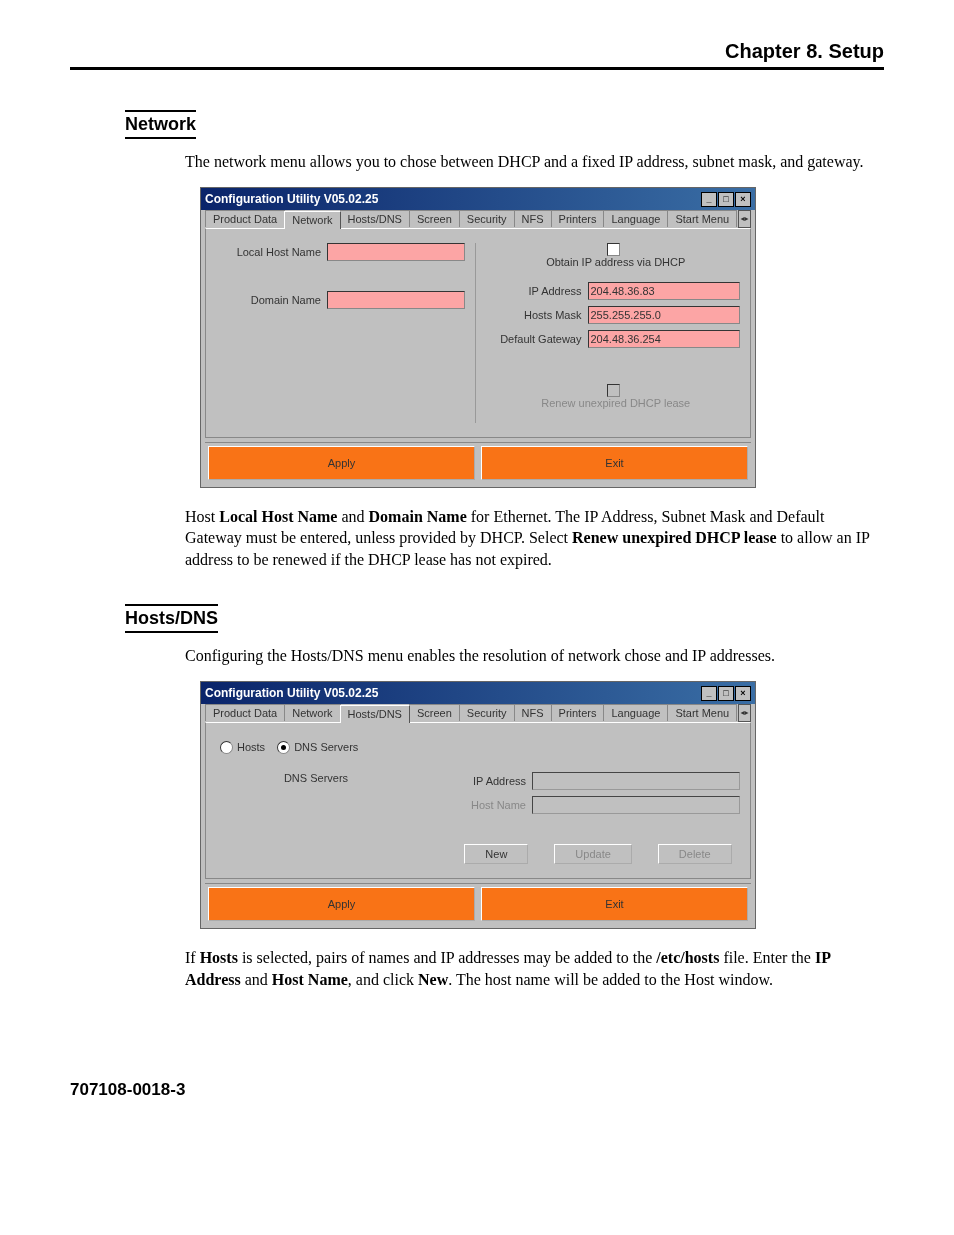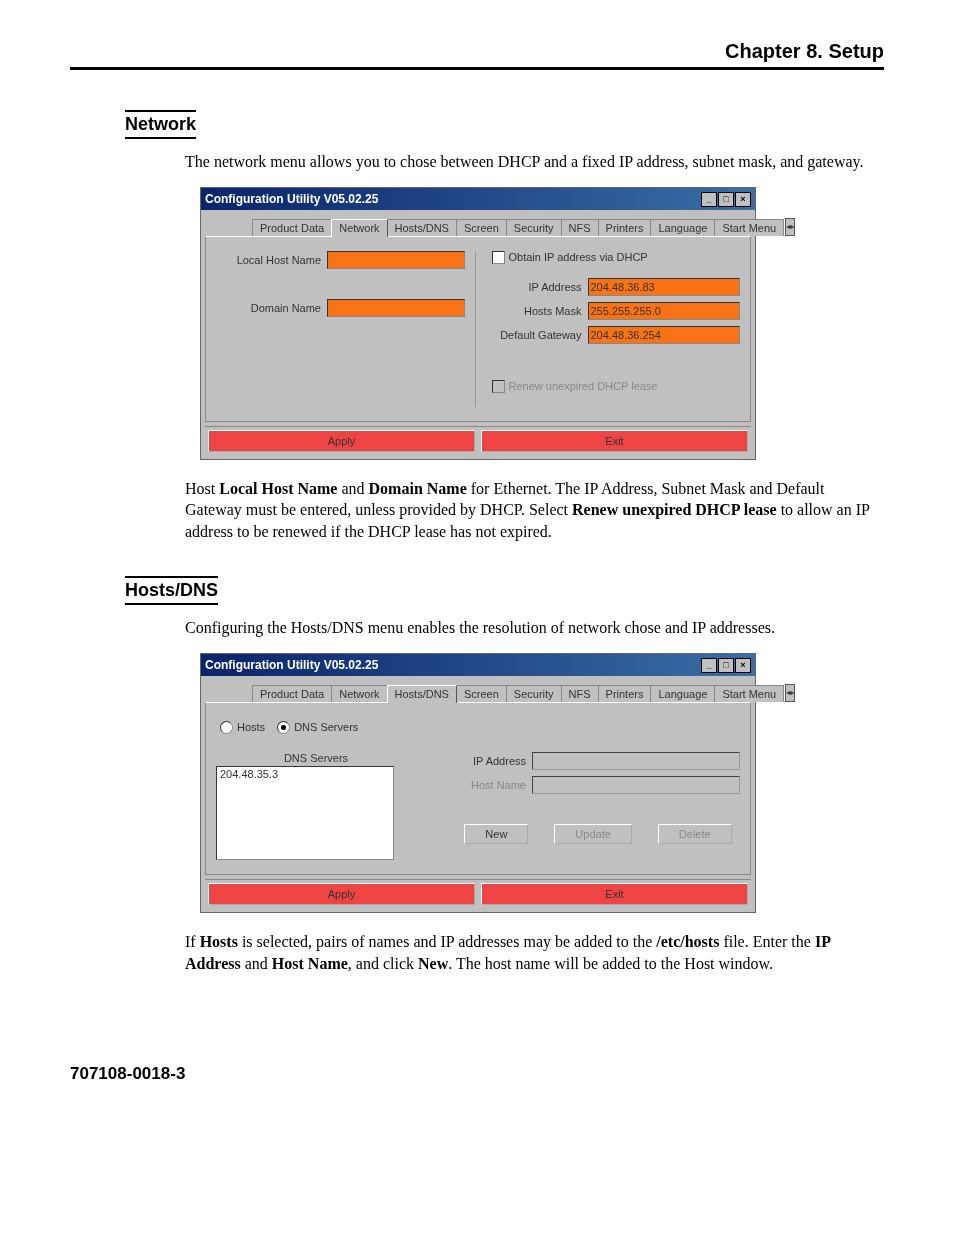--- a/index.html
+++ b/index.html
@@ -66,25 +66,24 @@
     border: 1px solid #000;
     margin-left: 1px;
     text-align: center;
     line-height: 12px;
     color: #000;
     font-size: 9px;
     font-family: Arial;
   }
   .tabs {
     display: flex;
-    padding: 8px 4px 0 4px;
+    padding: 0 4px 0 4px;
     background: #c0c0c0;
     font-size: 11px;
-    align-items: flex-end;
-    margin-left: 47px;
+    align-items: center;
   }
   .tab {
     padding: 2px 7px;
     border: 1px solid #888;
     border-bottom: none;
     background: #c0c0c0;
     margin-right: -1px;
     white-space: nowrap;
   }
   .tab.active {
@@ -129,51 +128,52 @@
     margin-bottom: 6px;
   }
   .form-row label {
     width: 105px;
     text-align: right;
     margin-right: 6px;
     white-space: nowrap;
   }
   .form-row .input-box {
     border: 1px inset #888;
-    background: #f97316;
+    background: #fca5a5;
     height: 16px;
     flex: 1;
     padding: 0 2px;
     font-size: 11px;
     line-height: 16px;
   }
   .checkbox-row {
     display: flex;
     align-items: center;
     margin-bottom: 14px;
+    flex-direction: column;
   }
   .checkbox-box {
     width: 11px;
     height: 11px;
     border: 1px inset #888;
     background: #fff;
     margin-right: 4px;
   }
   .disabled-text { color: #888; }
   .button-bar {
     display: flex;
     border-top: 1px solid #888;
     margin: 0 4px 4px 4px;
   }
   .button-bar .btn {
     flex: 1;
     text-align: center;
-    padding: 4px 0;
+    padding: 10px 0;
     border: 1px outset #fff;
-    background: #ef4444;
+    background: #f97316;
     margin: 3px;
   }
   .radio-row {
     display: flex;
     align-items: center;
     gap: 12px;
     margin: 4px 0 18px 4px;
   }
   .radio {
     display: flex;
@@ -339,23 +339,20 @@
       <div class="radio">
         <div class="radio-circle">
             <div class="radio-dot"></div>
           </div>
         <span>DNS Servers</span>
       </div>
     </div>
     <div style="display:flex">
       <div style="flex:0 0 200px">
         <div style="text-align:center;margin-bottom:2px">DNS Servers</div>
-        <div class="listbox">
-          <div>204.48.35.3</div>
-        </div>
       </div>
       <div style="flex:1;padding-left:40px">
         <div class="form-row">
           <label style="width:70px">IP Address</label>
           <div class="input-box" style="background:#c0c0c0;border:1px inset #999"></div>
         </div>
         <div class="form-row disabled-text">
           <label style="width:70px">Host Name</label>
           <div class="input-box" style="background:#c0c0c0;border:1px inset #999"></div>
         </div>

